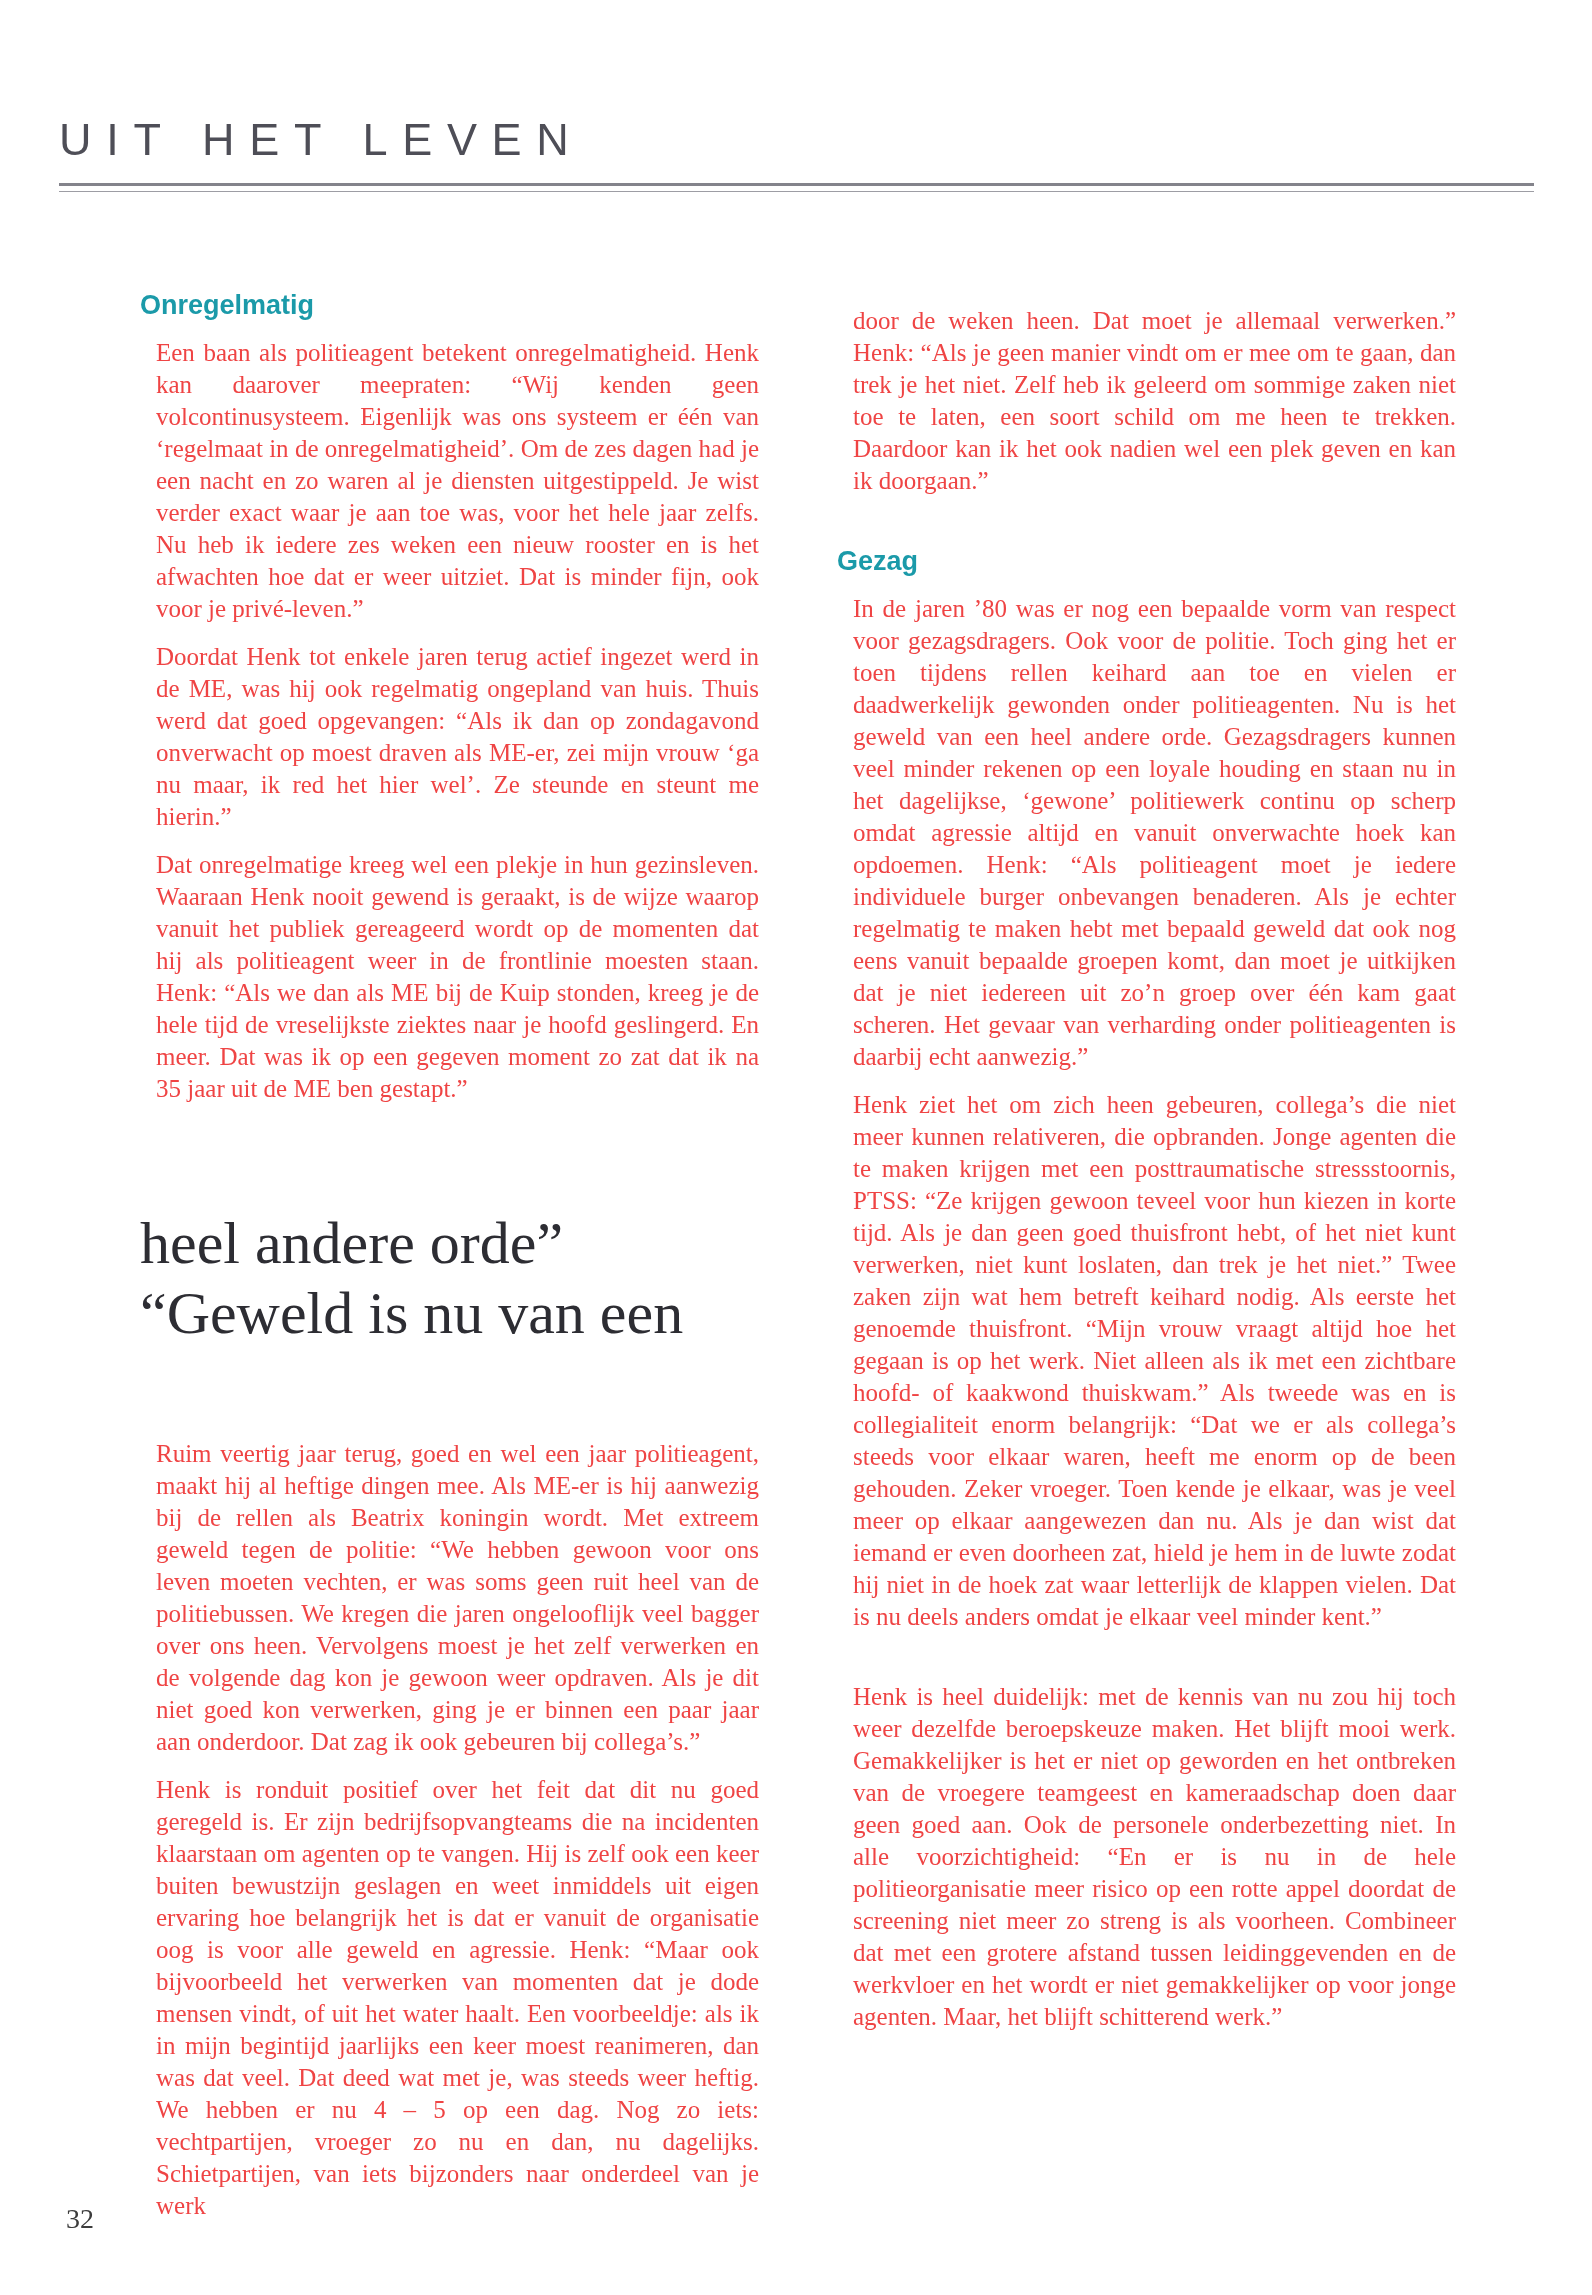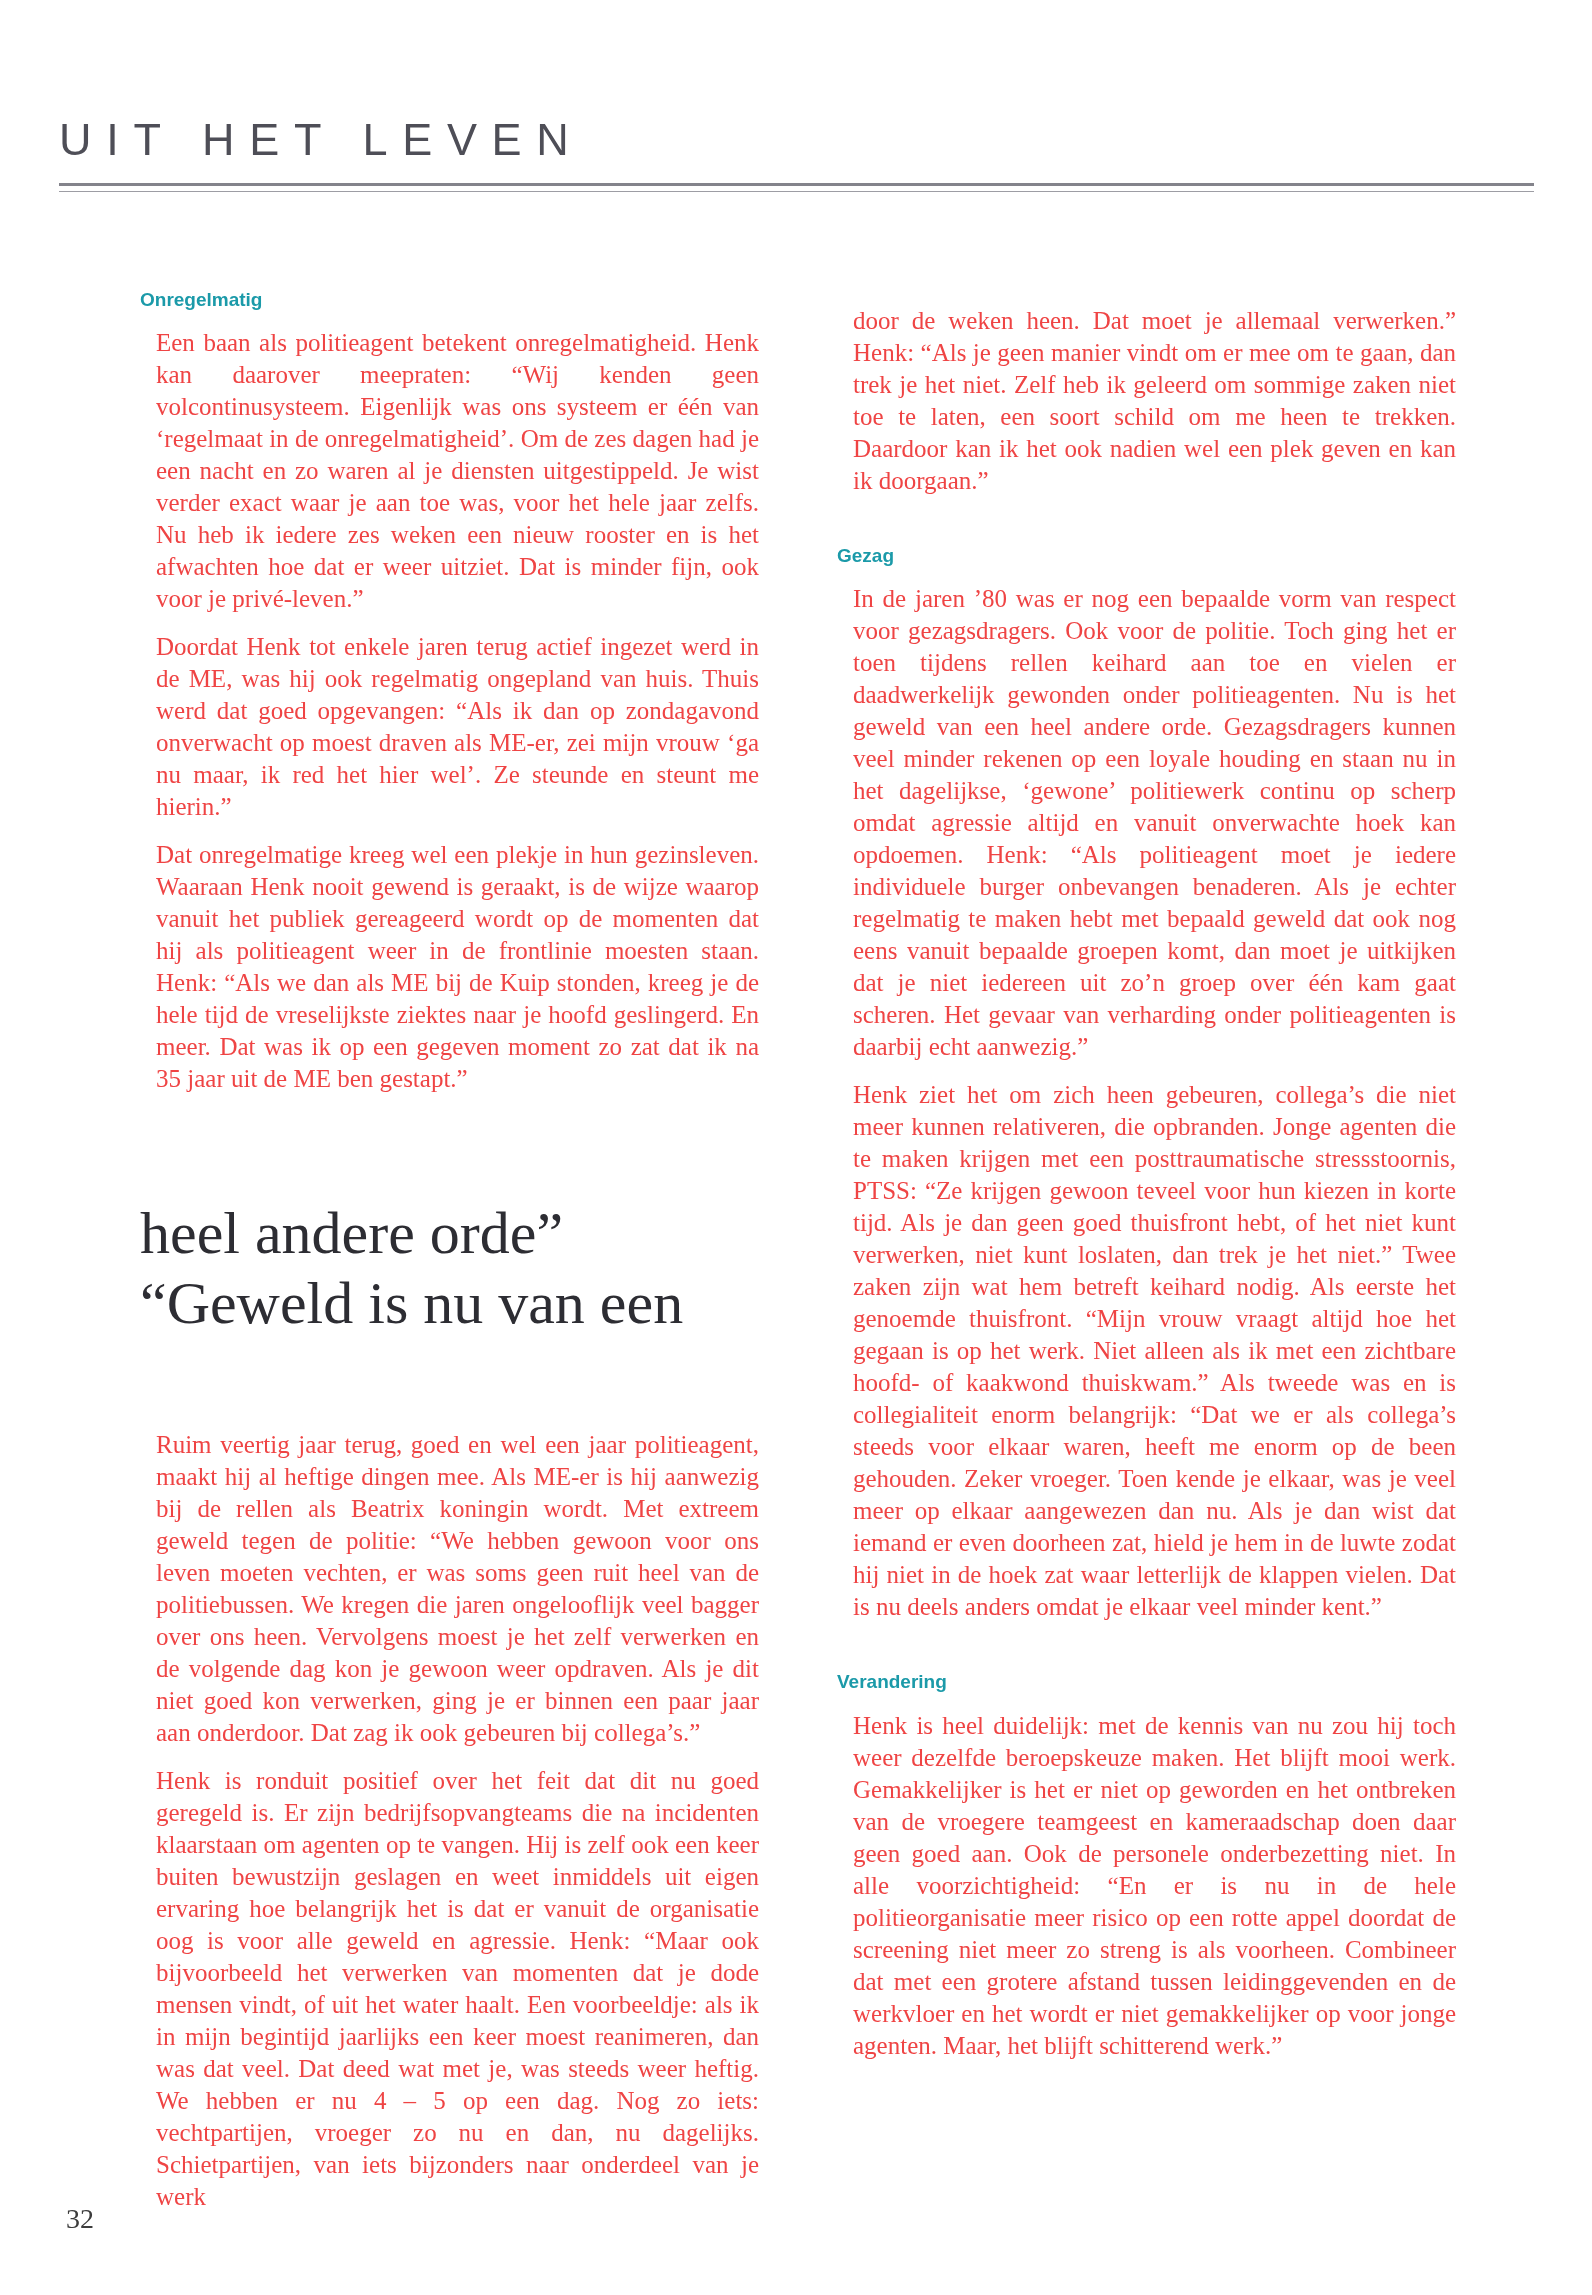--- a/index.html
+++ b/index.html
@@ -39,21 +39,21 @@
     gap: 62px;
     margin: 97px 121px 0 140px;
   }
   .col {
     width: 635px;
     flex: 0 0 635px;
   }
   .section-heading {
     font-family: "Liberation Sans", "DejaVu Sans", sans-serif;
     font-weight: bold;
-    font-size: 19px;
+    font-size: 27px;
     line-height: 1.2;
     color: #1b9aa9;
     margin: 0 0 6px 0;
   }
   .section + .section,
   .continuation + .section,
   .pullquote + .section {
     margin-top: 48px;
   }
   .body-text {
@@ -118,21 +118,20 @@
 
     <p class="body-text continuation">door de weken heen. Dat moet je allemaal verwerken.” Henk: “Als je geen manier vindt om er mee om te gaan, dan trek je het niet. Zelf heb ik geleerd om sommige zaken niet toe te laten, een soort schild om me heen te trekken. Daardoor kan ik het ook nadien wel een plek geven en kan ik doorgaan.”</p>
 
     <section class="section">
       <h2 class="section-heading">Gezag</h2>
       <p class="body-text">In de jaren ’80 was er nog een bepaalde vorm van respect voor gezagsdragers. Ook voor de politie. Toch ging het er toen tijdens rellen keihard aan toe en vielen er daadwerkelijk gewonden onder politieagenten. Nu is het geweld van een heel andere orde. Gezagsdragers kunnen veel minder rekenen op een loyale houding en staan nu in het dagelijkse, ‘gewone’ politiewerk continu op scherp omdat agressie altijd en vanuit onverwachte hoek kan opdoemen. Henk: “Als politieagent moet je iedere individuele burger onbevangen benaderen. Als je echter regelmatig te maken hebt met bepaald geweld dat ook nog eens vanuit bepaalde groepen komt, dan moet je uitkijken dat je niet iedereen uit zo’n groep over één kam gaat scheren. Het gevaar van verharding onder politieagenten is daarbij echt aanwezig.”</p>
       <p class="body-text">Henk ziet het om zich heen gebeuren, collega’s die niet meer kunnen relativeren, die opbranden. Jonge agenten die te maken krijgen met een posttraumatische stressstoornis, PTSS: “Ze krijgen gewoon teveel voor hun kiezen in korte tijd. Als je dan geen goed thuisfront hebt, of het niet kunt verwerken, niet kunt loslaten, dan trek je het niet.” Twee zaken zijn wat hem betreft keihard nodig. Als eerste het genoemde thuisfront. “Mijn vrouw vraagt altijd hoe het gegaan is op het werk. Niet alleen als ik met een zichtbare hoofd- of kaakwond thuiskwam.” Als tweede was en is collegialiteit enorm belangrijk: “Dat we er als collega’s steeds voor elkaar waren, heeft me enorm op de been gehouden. Zeker vroeger. Toen kende je elkaar, was je veel meer op elkaar aangewezen dan nu. Als je dan wist dat iemand er even doorheen zat, hield je hem in de luwte zodat hij niet in de hoek zat waar letterlijk de klappen vielen. Dat is nu deels anders omdat je elkaar veel minder kent.”</p>
     </section>
 
     <section class="section">
-      <h2 class="section-heading">Verandering</h2>
       <p class="body-text">Henk is heel duidelijk: met de kennis van nu zou hij toch weer dezelfde beroepskeuze maken. Het blijft mooi werk. Gemakkelijker is het er niet op geworden en het ontbreken van de vroegere teamgeest en kameraadschap doen daar geen goed aan. Ook de personele onderbezetting niet. In alle voorzichtigheid: “En er is nu in de hele politieorganisatie meer risico op een rotte appel doordat de screening niet meer zo streng is als voorheen. Combineer dat met een grotere afstand tussen leidinggevenden en de werkvloer en het wordt er niet gemakkelijker op voor jonge agenten. Maar, het blijft schitterend werk.”</p>
     </section>
 
   </div>
 
 </main>
 
 <div class="page-number">32</div>
 
 

